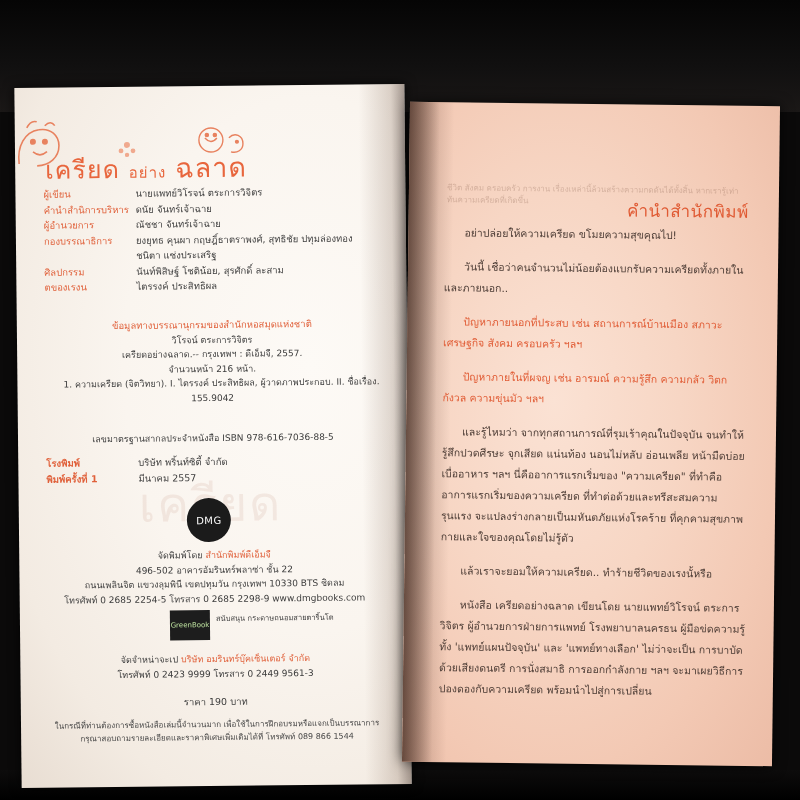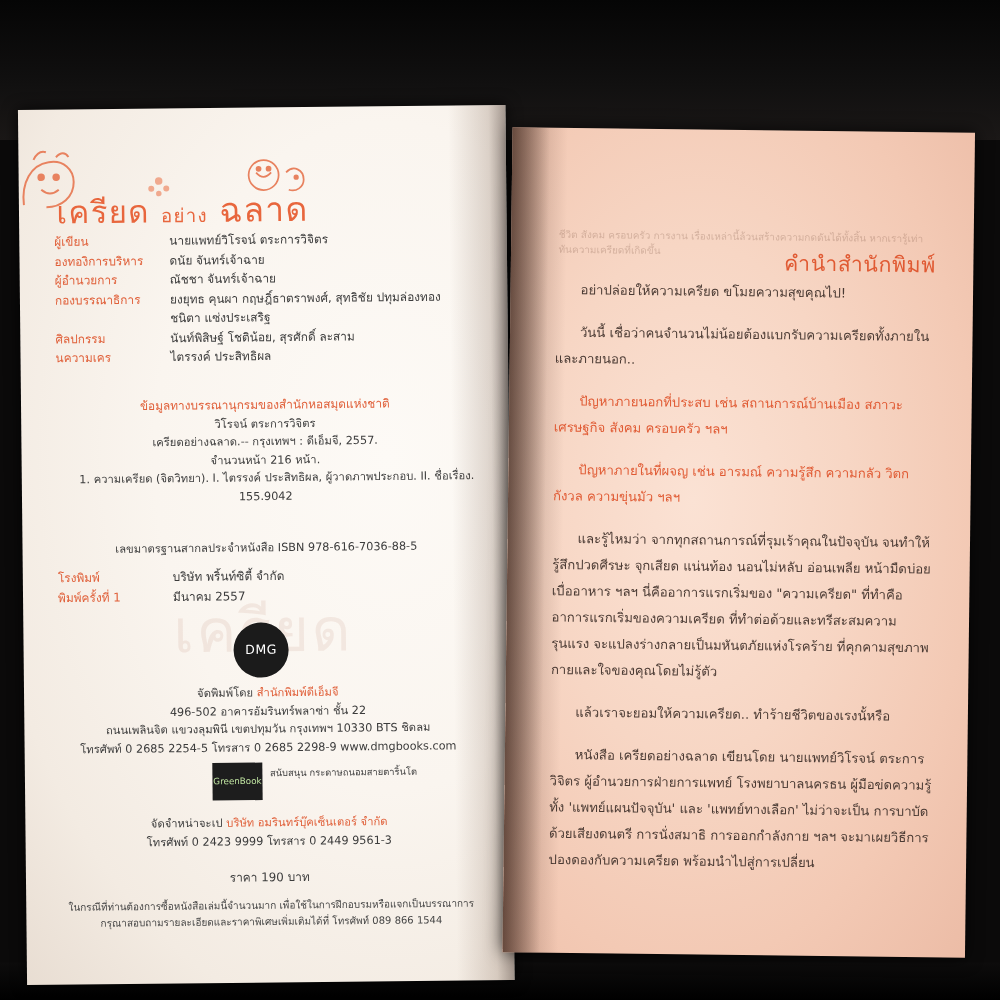--- a/index.html
+++ b/index.html
@@ -152,21 +152,21 @@
 
   .printer {
     position: absolute;
     left: 28px;
     top: 368px;
     width: 340px;
     font-size: 9.5px;
     line-height: 15px;
     color: #3c3c3c;
   }
-  .printer .credit-label { width: 92px; flex: 0 0 92px; }
+  .printer .credit-label { width: 92px; flex: 0 0 92px; font-weight: bold; }
 
   .dmg-logo {
     position: absolute;
     left: 168px;
     top: 412px;
     width: 44px;
     height: 44px;
     border-radius: 50%;
     background: #1b1b1b;
     color: #fff;
@@ -337,41 +337,41 @@
     </div>
 
     <div class="ghost-left">เครียด</div>
 
     <div class="credits">
       <div class="credit-row">
         <div class="credit-label">ผู้เขียน</div>
         <div class="credit-value">นายแพทย์วิโรจน์ ตระการวิจิตร</div>
       </div>
       <div class="credit-row">
-        <div class="credit-label">องทองิการบริหาร</div>
+        <div class="credit-label">คำนำสำนิการบริหาร</div>
         <div class="credit-value">ดนัย จันทร์เจ้าฉาย</div>
       </div>
       <div class="credit-row">
         <div class="credit-label">ผู้อำนวยการ</div>
         <div class="credit-value">ณัชชา จันทร์เจ้าฉาย</div>
       </div>
       <div class="credit-row">
         <div class="credit-label">กองบรรณาธิการ</div>
         <div class="credit-value">ยงยุทธ คุนผา กฤษฎิ์ธาตราพงศ์, สุทธิชัย ปทุมล่องทอง</div>
       </div>
       <div class="credit-row">
         <div class="credit-label"></div>
         <div class="credit-value">ชนิตา แซ่งประเสริฐ</div>
       </div>
       <div class="credit-row">
         <div class="credit-label">ศิลปกรรม</div>
         <div class="credit-value">นันท์พิสิษฐ์ โชติน้อย, สุรศักดิ์ ละสาม</div>
       </div>
       <div class="credit-row">
-        <div class="credit-label">นความเคร</div>
+        <div class="credit-label">ตของเรงน</div>
         <div class="credit-value">ไตรรงค์ ประสิทธิผล</div>
       </div>
     </div>
 
     <div class="cip-block">
       <div class="cip-title">ข้อมูลทางบรรณานุกรมของสำนักหอสมุดแห่งชาติ</div>
       <div>วิโรจน์ ตระการวิจิตร</div>
       <div>เครียดอย่างฉลาด.-- กรุงเทพฯ : ดีเอ็มจี, 2557.</div>
       <div>จำนวนหน้า 216 หน้า.</div>
       <div class="cip-left">1. ความเครียด (จิตวิทยา).  I. ไตรรงค์ ประสิทธิผล, ผู้วาดภาพประกอบ. II. ชื่อเรื่อง.</div>

